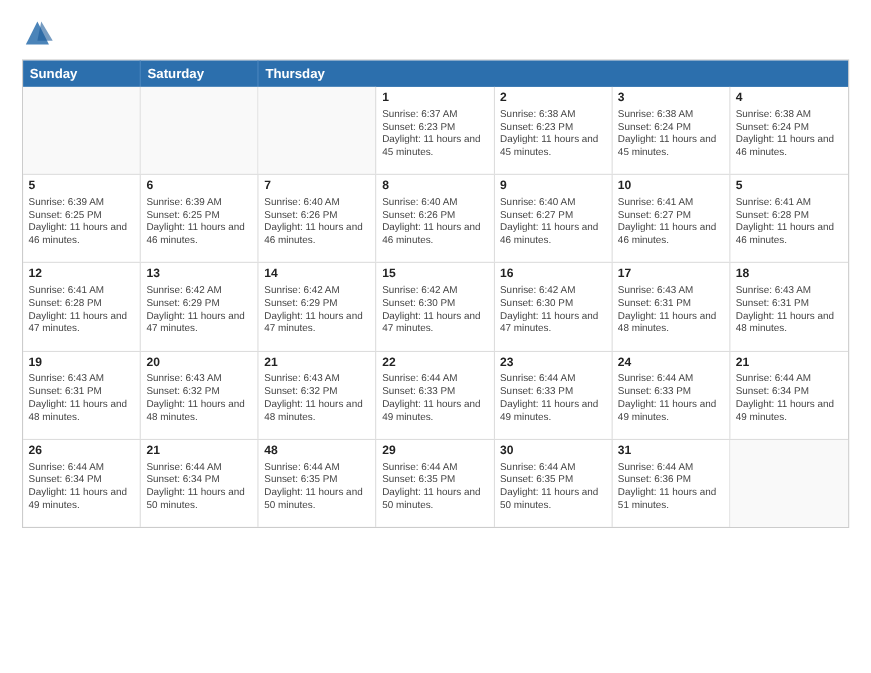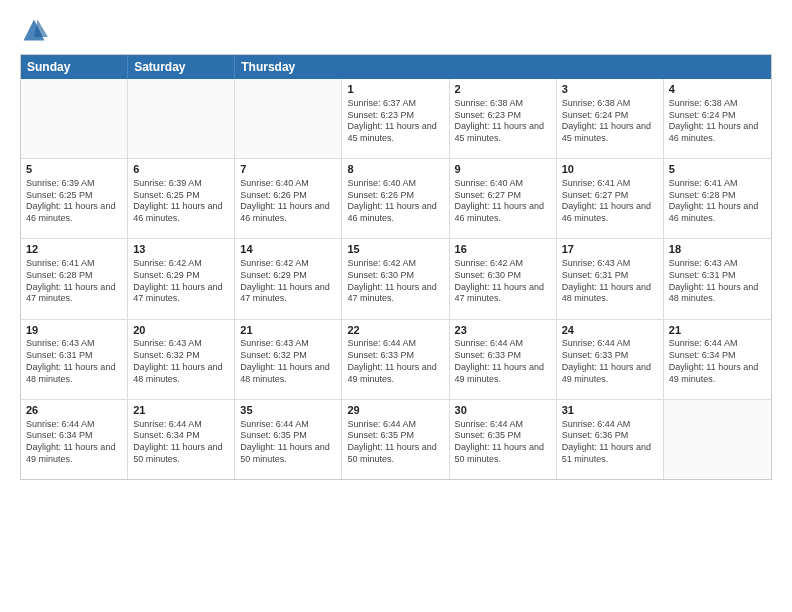--- a/index.html
+++ b/index.html
@@ -304,21 +304,21 @@
 Sunset: 6:34 PM
 Daylight: 11 hours and 49 minutes.</div>
           </div>
           <div class="cal-cell">
             <div class="day-num">21</div>
             <div class="cell-text" style="white-space: pre-line;">Sunrise: 6:44 AM
 Sunset: 6:34 PM
 Daylight: 11 hours and 50 minutes.</div>
           </div>
           <div class="cal-cell">
-            <div class="day-num">35</div>
+            <div class="day-num">48</div>
             <div class="cell-text" style="white-space: pre-line;">Sunrise: 6:44 AM
 Sunset: 6:35 PM
 Daylight: 11 hours and 50 minutes.</div>
           </div>
           <div class="cal-cell">
             <div class="day-num">29</div>
             <div class="cell-text" style="white-space: pre-line;">Sunrise: 6:44 AM
 Sunset: 6:35 PM
 Daylight: 11 hours and 50 minutes.</div>
           </div>

